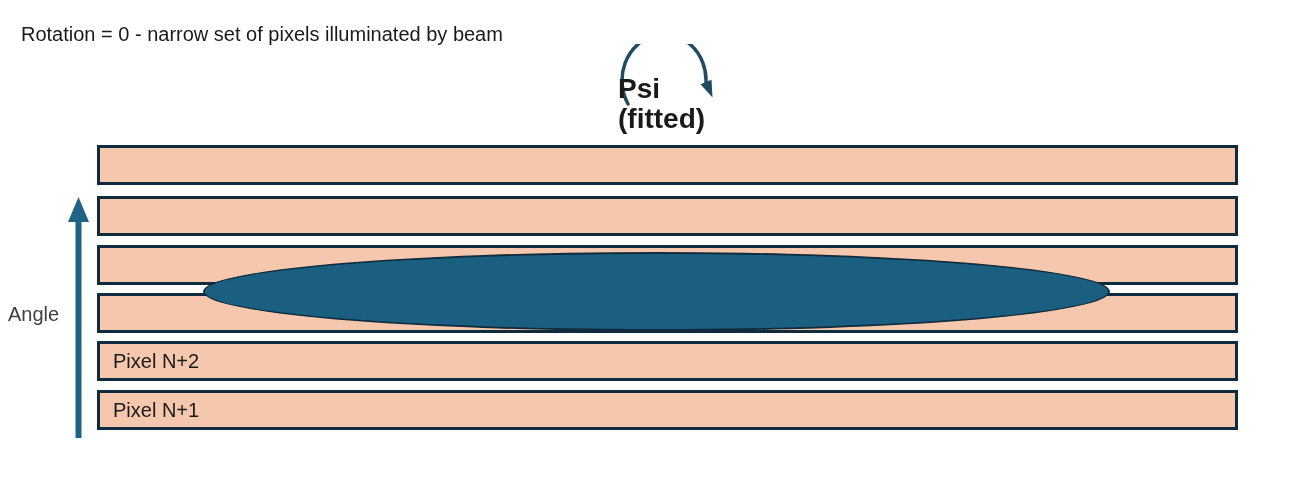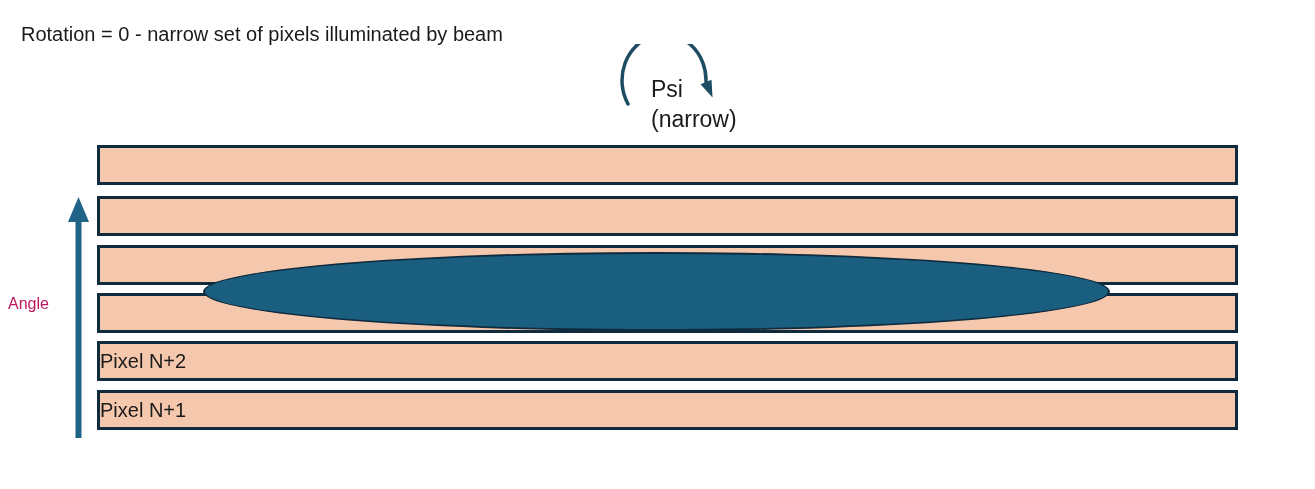--- a/index.html
+++ b/index.html
@@ -27,41 +27,42 @@
   }
   .psi-arrow-svg {
     position: absolute;
     left: 615px;
     top: 44px;
     width: 115px;
     height: 70px;
   }
   .psi-label {
     position: absolute;
-    left: 651px;
+    left: 618px;
     top: 74px;
-    font-size: 23px;
+    font-size: 28px;
     line-height: 30px;
     color: #1a1a1a;
     white-space: nowrap;
+    font-weight: bold;
   }
   .angle-arrow-svg {
     position: absolute;
     left: 60px;
     top: 192px;
     width: 40px;
     height: 250px;
   }
   .angle-label {
     position: absolute;
     left: 8px;
-    top: 292px;
-    font-size: 16px;
+    top: 302px;
+    font-size: 20px;
     line-height: 24px;
-    color: #be185d;
+    color: #404040;
     white-space: nowrap;
   }
   .pixel-bar {
     position: absolute;
     left: 97px;
     width: 1141px;
     height: 40px;
     box-sizing: border-box;
     background: #F5C8AD;
     border: 3px solid #0F2B3D;
@@ -70,20 +71,21 @@
     align-items: center;
   }
   .bar-1 { top: 145px; }
   .bar-2 { top: 196px; }
   .bar-3 { top: 245px; }
   .bar-4 { top: 293px; }
   .bar-5 { top: 341px; }
   .bar-6 { top: 390px; }
   .bar-7 { top: 439px; }
   .bar-label {
+    padding-left: 13px;
     font-size: 20px;
     color: #1a1a1a;
     white-space: nowrap;
   }
   .beam-ellipse {
     position: absolute;
     left: 203px;
     top: 252px;
     width: 907px;
     height: 79px;
@@ -102,21 +104,21 @@
   <div class="title">
     <div>Rotation = 0 - narrow set of pixels illuminated by beam</div>
   </div>
 
   <svg class="psi-arrow-svg" viewBox="0 0 115 70">
     <path d="M 13 60 A 42 46 0 1 1 91 38" fill="none" stroke="#1E4D63" stroke-width="3.5" stroke-linecap="round"></path>
     <polygon points="97.5,53.6 85.5,40.3 96.5,35.7" fill="#1E4D63"></polygon>
   </svg>
   <div class="psi-label">
     <div>Psi</div>
-    <div>(narrow)</div>
+    <div>(fitted)</div>
   </div>
 
   <svg class="angle-arrow-svg" viewBox="0 0 40 250">
     <rect x="15.5" y="28" width="6" height="218" fill="#1F6386"></rect>
     <polygon points="18.5,5 8,30 29,30" fill="#1F6386"></polygon>
   </svg>
   <div class="angle-label">Angle</div>
 
   <div class="pixel-bar bar-1">
     <span class="bar-label"></span>

